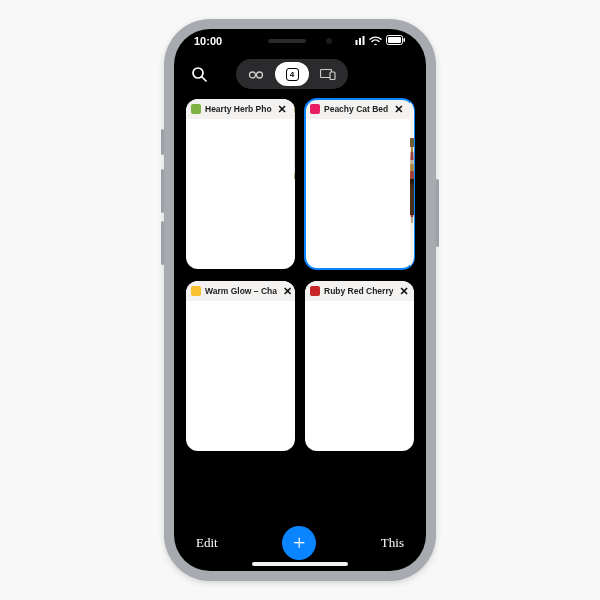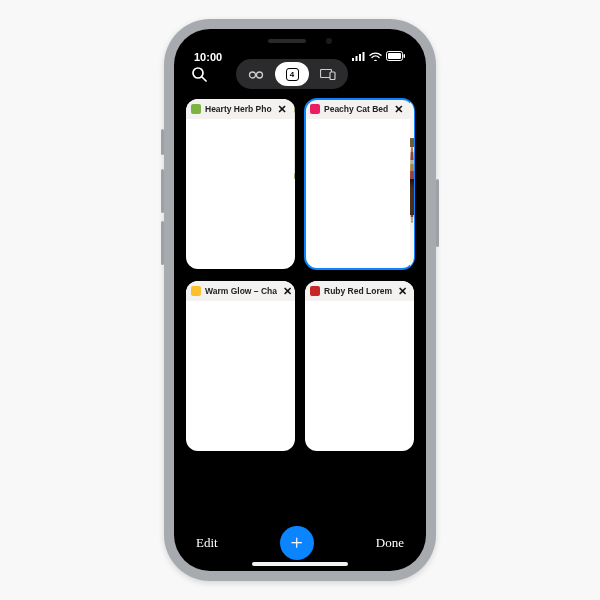--- a/index.html
+++ b/index.html
@@ -55,21 +55,21 @@
     display:flex;
     align-items:center;
     justify-content:center;
     gap:20px;
   }
   .speaker { width: 38px; height: 4px; background:#2a2a2a; border-radius: 3px; }
   .cam { width: 6px; height:6px; background:#1b1b1b; border-radius:50%; }
 
   .status-bar {
     position: absolute;
-    top: 22px;
+    top: 6px;
     width: 100%;
     display: flex;
     justify-content: space-between;
     padding: 0 20px;
     font-size: 11px;
     font-weight: 600;
     color: #fff;
     z-index: 10;
   }
   .status-right { display:flex; align-items:center; gap:4px; }
@@ -440,21 +440,21 @@
           <div class="chair-foot">
             <span>CATALOG</span>
             <span>CONTACT</span>
           </div>
         </div>
       </div>
 
       <div class="tab-card">
         <div class="tab-header">
           <div class="favicon" style="background:#c62828"></div>
-          <div class="tab-title">Ruby Red Lorem</div>
+          <div class="tab-title">Ruby Red Cherry</div>
           <div class="tab-close">✕</div>
         </div>
         <div class="tab-body pie-body">
           <div class="pie-banner">
             <div class="logo">J</div>
             <div class="bar"></div>
           </div>
           <div class="pie-content">
             <div class="pie-photo"></div>
             <h5>Ruby Red Cherry Pie</h5>
@@ -466,18 +466,18 @@
         </div>
       </div>
 
     </div>
 
     <div class="bottom-bar">
       <span>Edit</span>
       <div class="add-btn">
         <span>+</span>
       </div>
-      <span>Done</span>
+      <span>This</span>
     </div>
 
     <div class="home-indicator"></div>
   </div>
 </div>
 
 </body></html>

